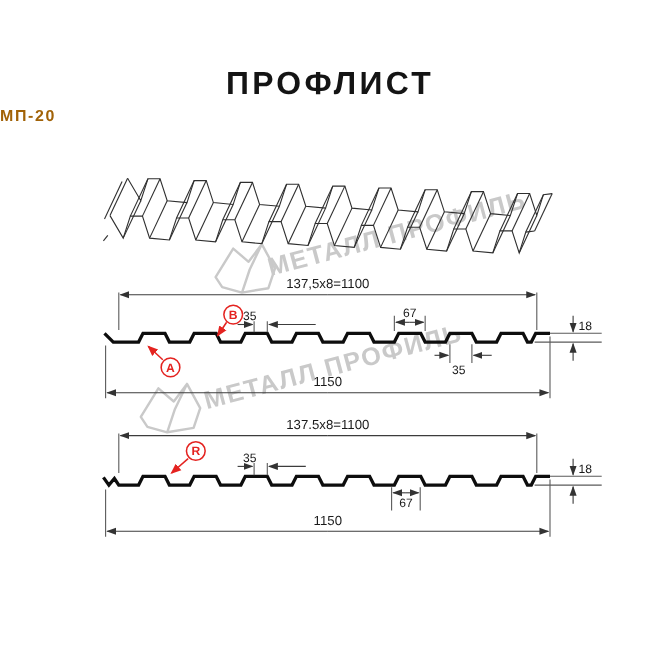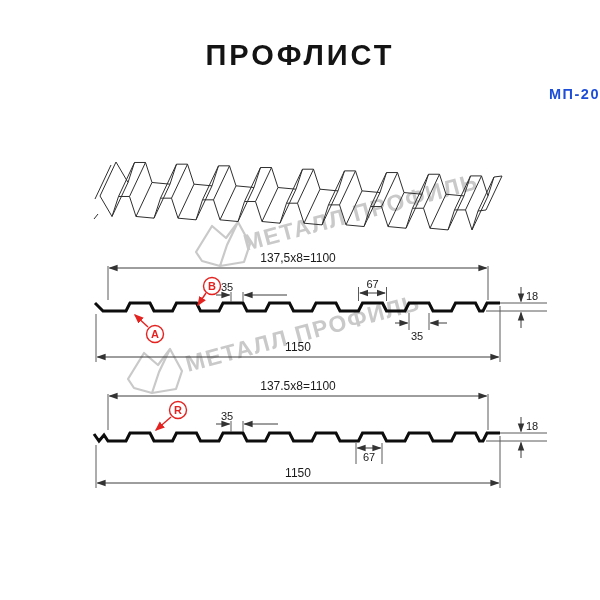--- a/index.html
+++ b/index.html
@@ -1,21 +1,21 @@
 <!DOCTYPE html>
 <html><head>
 <meta charset="utf-8">
 <style>
   html,body{margin:0;padding:0;background:#fff;}
   #page{position:relative;width:600px;height:600px;background:#ffffff;overflow:hidden;
         font-family:"Liberation Sans",sans-serif;}
-  .title{position:absolute;top:39px;left:0;width:600px;text-align:center;
+  .title{position:absolute;top:60px;left:0;width:600px;text-align:center;
          font-size:29px;font-weight:700;letter-spacing:3px;color:#141414;}
-  .subtitle{position:absolute;top:86px;left:0;width:600px;text-align:right;
-         font-size:14.5px;font-weight:600;letter-spacing:1.5px;color:#1d4ed8;}
+  .subtitle{position:absolute;top:98px;left:0;width:600px;text-align:left;
+         font-size:14.5px;font-weight:600;letter-spacing:1.5px;color:#a16207;}
   .footer{position:absolute;top:527px;left:0;width:600px;text-align:center;
          font-size:15px;font-weight:600;letter-spacing:0.6px;color:#2a2a2a;}
   svg{position:absolute;top:0;left:0;}
   .dimtxt{font-size:11px;fill:#1a1a1a;}
   .dimtxt-m{font-size:12px;fill:#1a1a1a;}
   .lbltxt{font-size:11px;font-weight:700;fill:#e42320;}
   .wmtxt{font-size:23px;font-weight:700;letter-spacing:1.5px;fill:#c9c9c9;}
   .extl{stroke:#5a5a5a;stroke-width:1;fill:none;}
   .diml{stroke:#3c3c3c;stroke-width:1;fill:none;}
   .prof{stroke:#0d0d0d;stroke-width:3;fill:none;stroke-linejoin:miter;}

